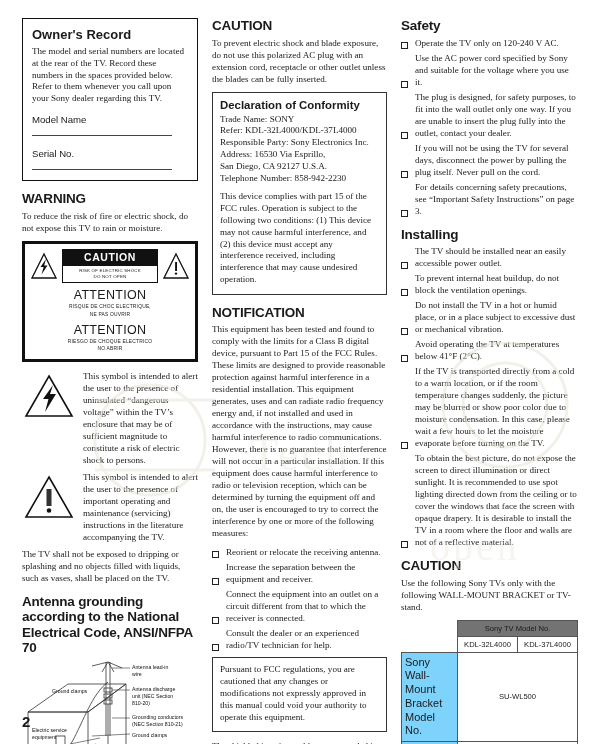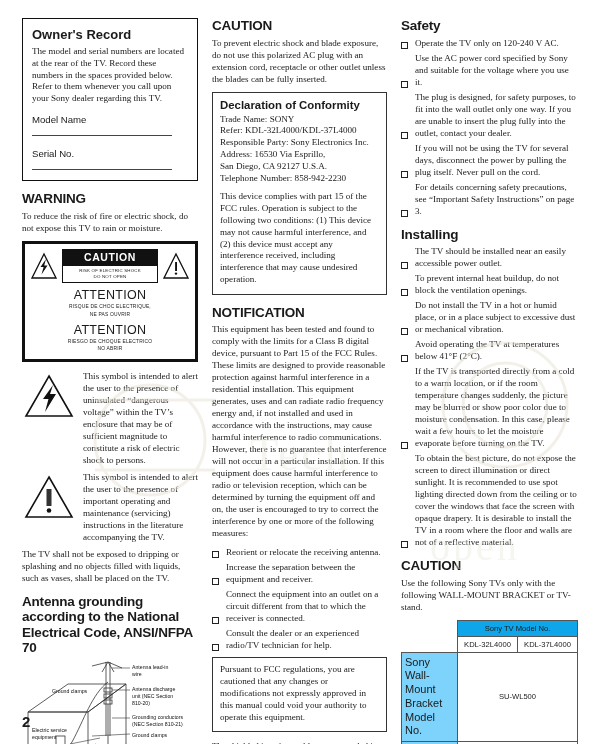--- a/index.html
+++ b/index.html
@@ -155,21 +155,21 @@
   }
   table.models td, table.models th {
     border: 1px solid #555;
     padding: 3px 3px;
     font-size: 7.6px;
     font-weight: normal;
     text-align: center;
     vertical-align: middle;
   }
   table.models th.hdr-gray, table.models td.hdr-gray {
-    background: #0ea5e9;
+    background: #737373;
     font-weight: normal;
   }
   table.models td.rowlabel {
     background: #7dd3fc;
     text-align: left;
     font-size: 11px;
     line-height: 1.25;
     padding: 3px 3px;
     width: 56px;
   }

